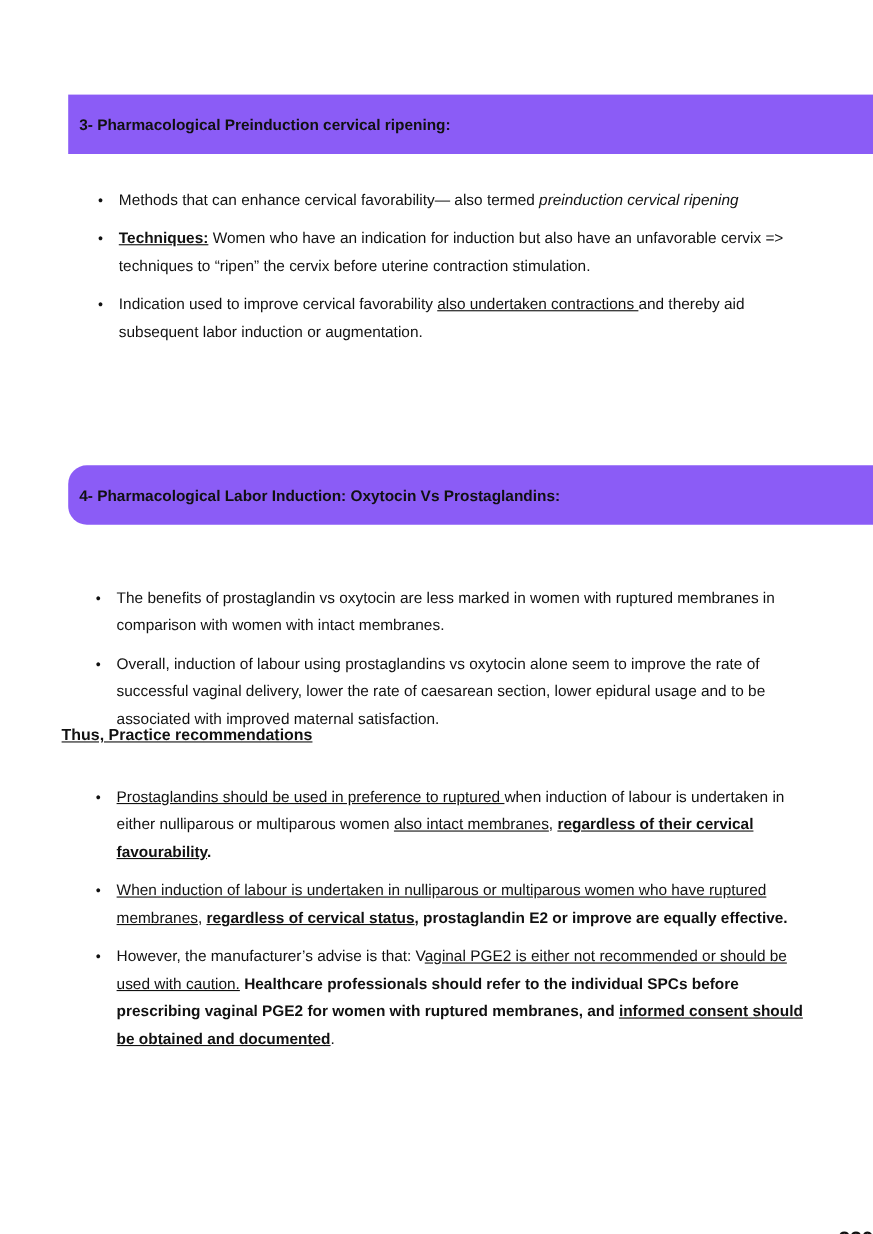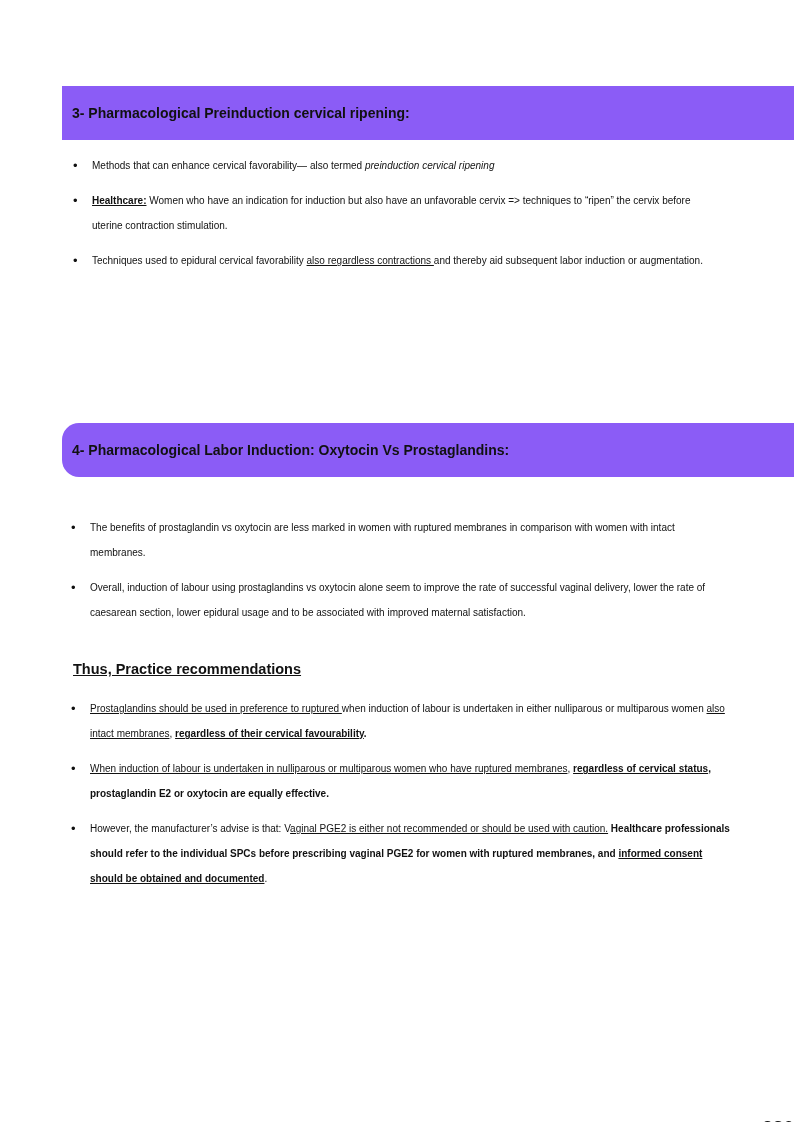--- a/index.html
+++ b/index.html
@@ -3,55 +3,55 @@
 <meta charset="utf-8">
 <style>
   html, body { margin:0; padding:0; background:#ffffff; }
   body { width:794px; height:1122px; position:relative; overflow:hidden;
          font-family:"Liberation Sans", sans-serif; color:#111; }
   .hdr { position:absolute; left:62px; width:757px; background:#8b5cf6;
          box-sizing:border-box; padding-left:10px; font-weight:bold; font-size:14px;
          display:flex; align-items:center; }
   .hdr1 { top:86px; height:54px; }
   .hdr2 { top:423px; height:54px;border-radius:17px; }
-  ul.bl { position:absolute; margin:0; padding:0; list-style:none; font-size:10px; line-height:25px; }
+  ul.bl { position:absolute; margin:16px; padding:0; list-style:none; font-size:14px; line-height:25px; }
   ul.bl li { position:relative; padding-left:20px; margin-bottom:10px; }
   ul.bl li::before { content:"•"; position:absolute; left:1px; top:0; font-size:13px; }
   .u { text-decoration:underline; }
   .b { font-weight:bold; }
   .i { font-style:italic; }
   .list1 { left:72px; top:153px; width:650px; }
   .list2 { left:70px; top:515px; width:655px; }
-  .sub { position:absolute; left:73px; top:661px; font-size:14.5px; font-weight:bold; text-decoration:underline; }
+  .sub { position:absolute; left:56px; top:661px; font-size:14.5px; font-weight:bold; text-decoration:underline; }
   .list3 { left:70px; top:696px; width:660px; }
   .pg { position:absolute; left:0; width:794px; top:1117px; text-align:right; font-weight:bold; font-size:19px; font-family:"Liberation Sans", sans-serif; }
 </style>
 </head>
 <body>
 
 <div class="hdr hdr1">
     <span>3- Pharmacological  Preinduction  cervical ripening:</span>
   </div>
 
 <ul class="bl list1">
   <li><span>Methods that can enhance cervical favorability— also termed </span><span class="i">preinduction cervical ripening</span></li>
-  <li><span class="b u">Healthcare:</span><span> Women who have an indication for induction but also have an unfavorable cervix =&gt; techniques to “ripen” the cervix before uterine contraction stimulation.</span></li>
-  <li><span>Techniques used to epidural cervical favorability </span><span class="u">also regardless contractions </span><span>and thereby aid subsequent labor induction or augmentation.</span></li>
+  <li><span class="b u">Techniques:</span><span> Women who have an indication for induction but also have an unfavorable cervix =&gt; techniques to “ripen” the cervix before uterine contraction stimulation.</span></li>
+  <li><span>Indication used to improve cervical favorability </span><span class="u">also undertaken contractions </span><span>and thereby aid subsequent labor induction or augmentation.</span></li>
 </ul>
 
 <div class="hdr hdr2">
     <span>4- Pharmacological  Labor  Induction:  Oxytocin Vs Prostaglandins:</span>
   </div>
 
 <ul class="bl list2">
   <li><span>The benefits of prostaglandin vs oxytocin are less marked in women with ruptured membranes in comparison with women with intact membranes.</span></li>
   <li><span>Overall, induction of labour using prostaglandins vs oxytocin alone seem to improve the rate of successful vaginal delivery, lower the rate of caesarean section, lower epidural usage and to be associated with improved maternal satisfaction.</span></li>
 </ul>
 
 <div class="sub">Thus, Practice recommendations</div>
 
 <ul class="bl list3">
   <li><span class="u">Prostaglandins should be used in preference to ruptured </span><span>when induction of labour is undertaken in either nulliparous or multiparous women </span><span class="u">also intact membranes</span><span>, </span><span class="b u">regardless of their cervical favourability</span><span class="b">.</span></li>
-  <li><span class="u">When induction of labour is undertaken in nulliparous or multiparous women who have ruptured membranes</span><span>, </span><span class="b u">regardless of cervical status</span><span class="b">, prostaglandin E2 or oxytocin are equally effective.</span></li>
+  <li><span class="u">When induction of labour is undertaken in nulliparous or multiparous women who have ruptured membranes</span><span>, </span><span class="b u">regardless of cervical status</span><span class="b">, prostaglandin E2 or improve are equally effective.</span></li>
   <li><span>However, the manufacturer’s advise is that: V</span><span class="u">aginal PGE2 is either not recommended or should be used with caution.</span><span class="b"> Healthcare professionals should refer to the individual SPCs before prescribing vaginal PGE2 for women with ruptured membranes, and </span><span class="b u">informed consent should be obtained and documented</span><span>.</span></li>
 </ul>
 
 <div class="pg">230</div>
 
 </body></html>

